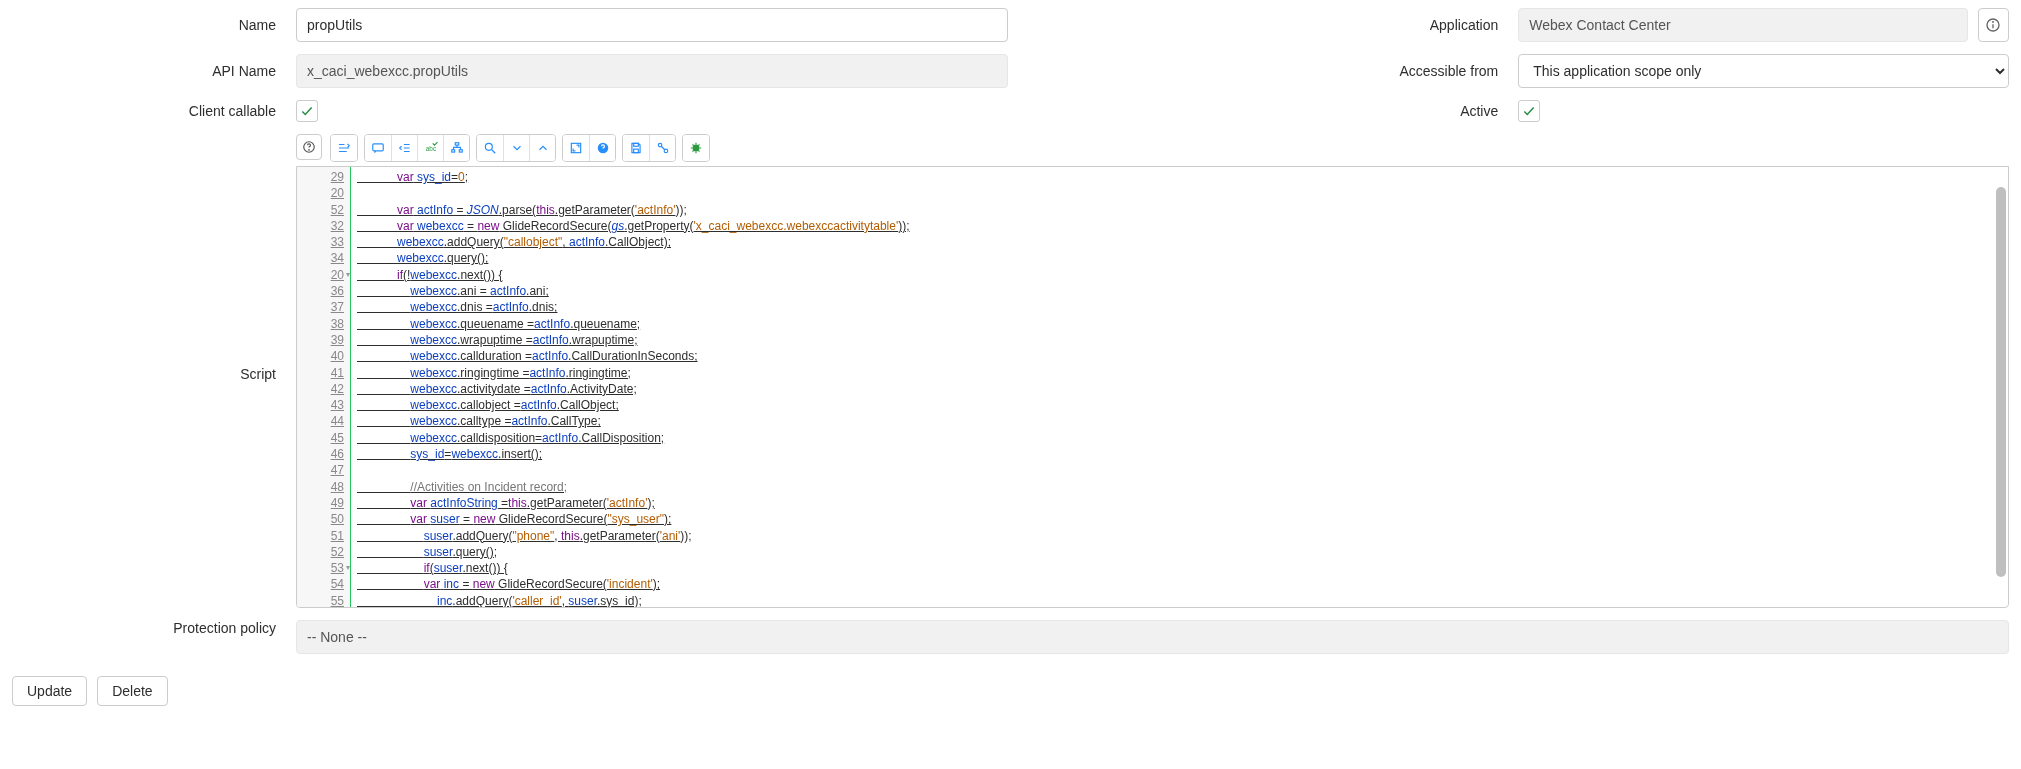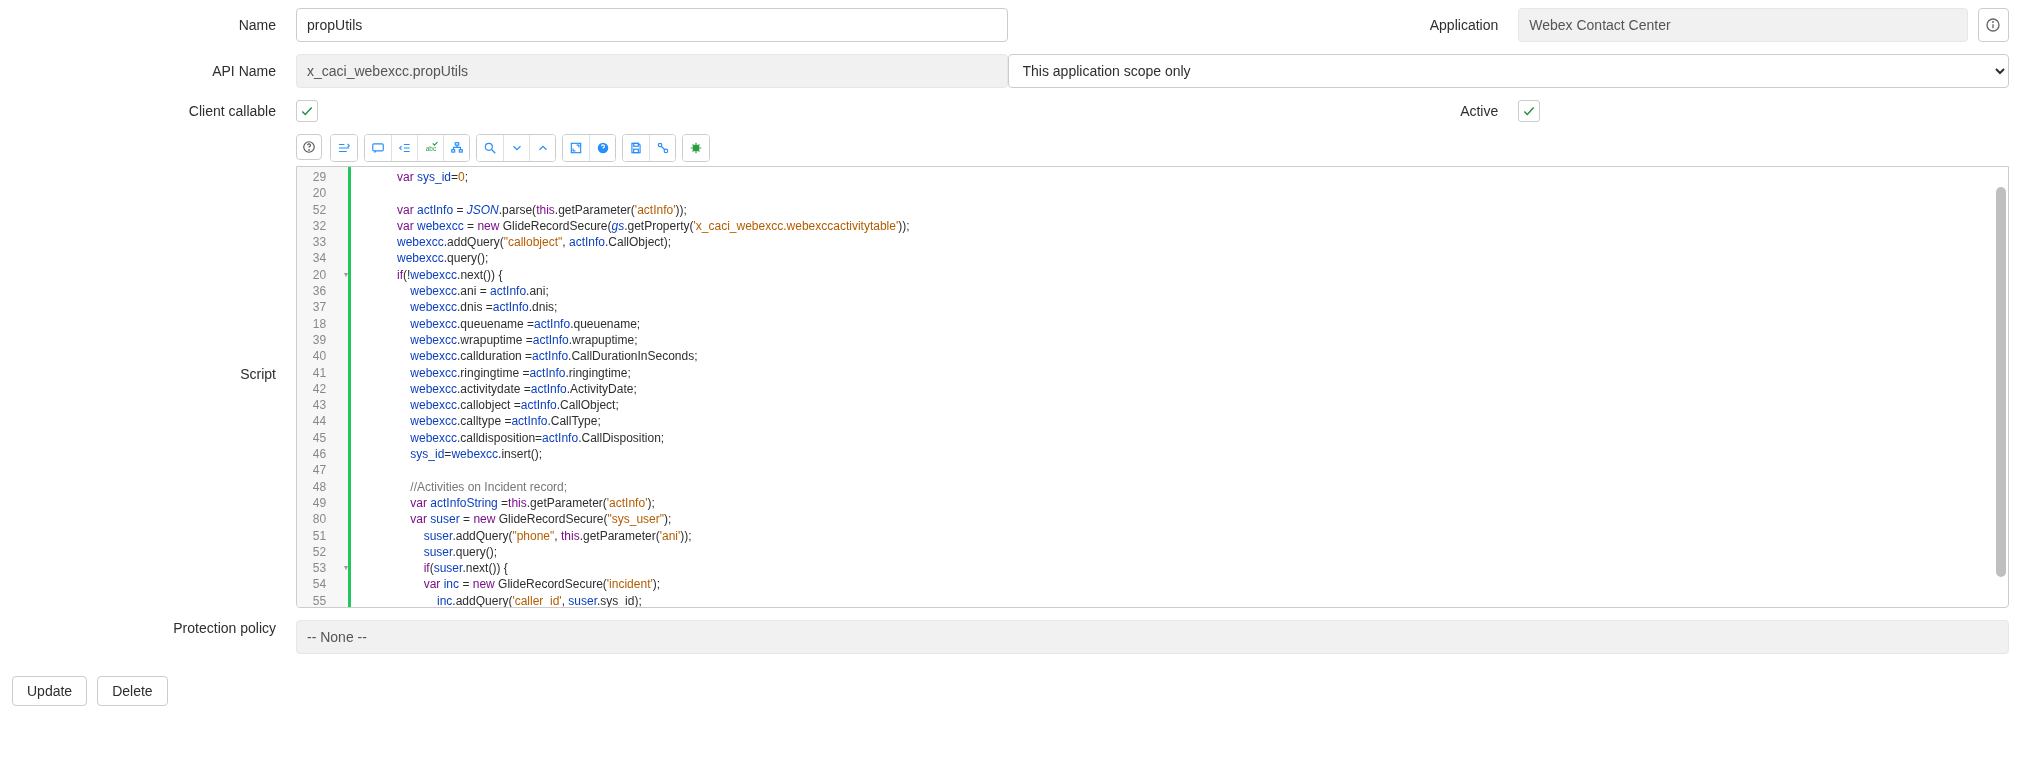--- a/index.html
+++ b/index.html
@@ -33,24 +33,24 @@
   .tb-group { display:flex; border:1px solid #ccc; border-radius:4px; overflow:hidden; margin-right:6px; background:#fff; }
   .tb-btn { width:26px; height:26px; display:flex; align-items:center; justify-content:center; border:none; background:#fff; color:#278efc; font-size:13px; cursor:pointer; }
   .tb-btn + .tb-btn { border-left:1px solid #e0e0e0; }
   .tb-btn svg { width:14px; height:14px; stroke:#278efc; fill:none; stroke-width:2; }
   .tb-btn.green svg { stroke:#2a9b3f; fill:#2a9b3f; }
   .tb-btn.help { color:#555; } .tb-btn.help svg{stroke:#555;}
   .tb-btn.solo { border:1px solid #ccc; border-radius:4px; margin-right:8px; }
 
   
   .code-editor { border:1px solid #ccc; border-radius:0 0 4px 4px; height:442px; display:flex; font-family: Menlo, Consolas, monospace; font-size:12px; line-height:16.3px; position:relative; overflow:hidden; }
-  .gutter { width:54px; background:#f7f7f7; border-right:3px solid #22c55e; text-align:center; padding:2px 6px 2px 0; color:#888; user-select:none; }
+  .gutter { width:54px; background:#f7f7f7; border-right:1px solid #22c55e; text-align:right; padding:2px 6px 2px 0; color:#888; user-select:none;text-decoration:underline; }
   .gutter .ln { height:16.3px; position:relative; }
   .gutter .fold::after { content:"▾"; position:absolute; right:-6px; font-size:8px; color:#999; }
-  .code-body { flex:1; padding:2px 0 2px 6px; white-space:pre; overflow-x:auto; }
+  .code-body { flex:1; padding:2px 0 2px 6px; white-space:pre; overflow-x:auto;text-decoration:underline; }
   .code-body .line { height:16.3px; }
   .tok-kw { color:#7b0f8a; }
   .tok-var { color:#0b3fbf; }
   .tok-prop { color:#0b3fbf; }
   .tok-str { color:#b35c00; }
   .tok-em { font-style:italic; color:#0b3fbf; }
   .tok-num { color:#b35c00; }
   .tok-cm { color:#777; }
 
   .vscroll { position:absolute; right:2px; top:0; bottom:0; width:10px; }
@@ -87,20 +87,21 @@
   </div>
 
   <div class="form-row">
     <div class="col-half">
       <div class="field-label">API Name</div>
       <div class="field-control field-control-narrow">
         <input class="readonly-input" readonly="" value="x_caci_webexcc.propUtils" style="">
       </div>
     </div>
     <div class="col-half">
+      <div class="field-label" style="flex:1">Accessible from</div>
       <div class="field-control field-control-narrow">
         <select class="select-input">
           <option>This application scope only</option>
         </select>
       </div>
     </div>
   </div>
 
   <div class="form-row">
     <div class="col-half">
@@ -236,33 +237,33 @@
         <div class="gutter" id="gutter">
             <div class="ln">29</div>
             <div class="ln">20</div>
             <div class="ln">52</div>
             <div class="ln">32</div>
             <div class="ln">33</div>
             <div class="ln">34</div>
             <div class="ln fold">20</div>
             <div class="ln">36</div>
             <div class="ln">37</div>
-            <div class="ln">18</div>
+            <div class="ln">38</div>
             <div class="ln">39</div>
             <div class="ln">40</div>
             <div class="ln">41</div>
             <div class="ln">42</div>
             <div class="ln">43</div>
             <div class="ln">44</div>
             <div class="ln">45</div>
             <div class="ln">46</div>
             <div class="ln">47</div>
             <div class="ln">48</div>
             <div class="ln">49</div>
-            <div class="ln">80</div>
+            <div class="ln">50</div>
             <div class="ln">51</div>
             <div class="ln">52</div>
             <div class="ln fold">53</div>
             <div class="ln">54</div>
             <div class="ln">55</div>
           </div>
         <div class="code-body" id="codebody"><div class="line">            <span class="tok-kw">var</span> <span class="tok-prop">sys_id</span>=<span class="tok-num">0</span>;</div><div class="line"></div><div class="line">            <span class="tok-kw">var</span> <span class="tok-var">actInfo</span> = <span class="tok-em">JSON</span>.parse(<span class="tok-kw">this</span>.getParameter(<span class="tok-str">'actInfo'</span>));</div><div class="line">            <span class="tok-kw">var</span> <span class="tok-var">webexcc</span> = <span class="tok-kw">new</span> GlideRecordSecure(<span class="tok-em">gs</span>.getProperty(<span class="tok-str">'x_caci_webexcc.webexccactivitytable'</span>));</div><div class="line">            <span class="tok-var">webexcc</span>.addQuery(<span class="tok-str">"callobject"</span>, <span class="tok-var">actInfo</span>.CallObject);</div><div class="line">            <span class="tok-var">webexcc</span>.query();</div><div class="line">            <span class="tok-kw">if</span>(!<span class="tok-var">webexcc</span>.next()) {</div><div class="line">                <span class="tok-var">webexcc</span>.ani = <span class="tok-var">actInfo</span>.ani;</div><div class="line">                <span class="tok-var">webexcc</span>.dnis =<span class="tok-var">actInfo</span>.dnis;</div><div class="line">                <span class="tok-var">webexcc</span>.queuename =<span class="tok-var">actInfo</span>.queuename;</div><div class="line">                <span class="tok-var">webexcc</span>.wrapuptime =<span class="tok-var">actInfo</span>.wrapuptime;</div><div class="line">                <span class="tok-var">webexcc</span>.callduration =<span class="tok-var">actInfo</span>.CallDurationInSeconds;</div><div class="line">                <span class="tok-var">webexcc</span>.ringingtime =<span class="tok-var">actInfo</span>.ringingtime;</div><div class="line">                <span class="tok-var">webexcc</span>.activitydate =<span class="tok-var">actInfo</span>.ActivityDate;</div><div class="line">                <span class="tok-var">webexcc</span>.callobject =<span class="tok-var">actInfo</span>.CallObject;</div><div class="line">                <span class="tok-var">webexcc</span>.calltype =<span class="tok-var">actInfo</span>.CallType;</div><div class="line">                <span class="tok-var">webexcc</span>.calldisposition=<span class="tok-var">actInfo</span>.CallDisposition;</div><div class="line">                <span class="tok-prop">sys_id</span>=<span class="tok-var">webexcc</span>.insert();</div><div class="line"></div><div class="line">                <span class="tok-cm">//Activities on Incident record;</span></div><div class="line">                <span class="tok-kw">var</span> <span class="tok-var">actInfoString</span> =<span class="tok-kw">this</span>.getParameter(<span class="tok-str">'actInfo'</span>);</div><div class="line">                <span class="tok-kw">var</span> <span class="tok-var">suser</span> = <span class="tok-kw">new</span> GlideRecordSecure(<span class="tok-str">"sys_user"</span>);</div><div class="line">                    <span class="tok-var">suser</span>.addQuery(<span class="tok-str">"phone"</span>, <span class="tok-kw">this</span>.getParameter(<span class="tok-str">'ani'</span>));</div><div class="line">                    <span class="tok-var">suser</span>.query();</div><div class="line">                    <span class="tok-kw">if</span>(<span class="tok-var">suser</span>.next()) {</div><div class="line">                    <span class="tok-kw">var</span> <span class="tok-var">inc</span> = <span class="tok-kw">new</span> GlideRecordSecure(<span class="tok-str">'incident'</span>);</div><div class="line">                        <span class="tok-var">inc</span>.addQuery(<span class="tok-str">'caller_id'</span>, <span class="tok-var">suser</span>.sys_id);</div></div>
         <div class="vscroll">
             <div class="thumb"></div>
           </div>

